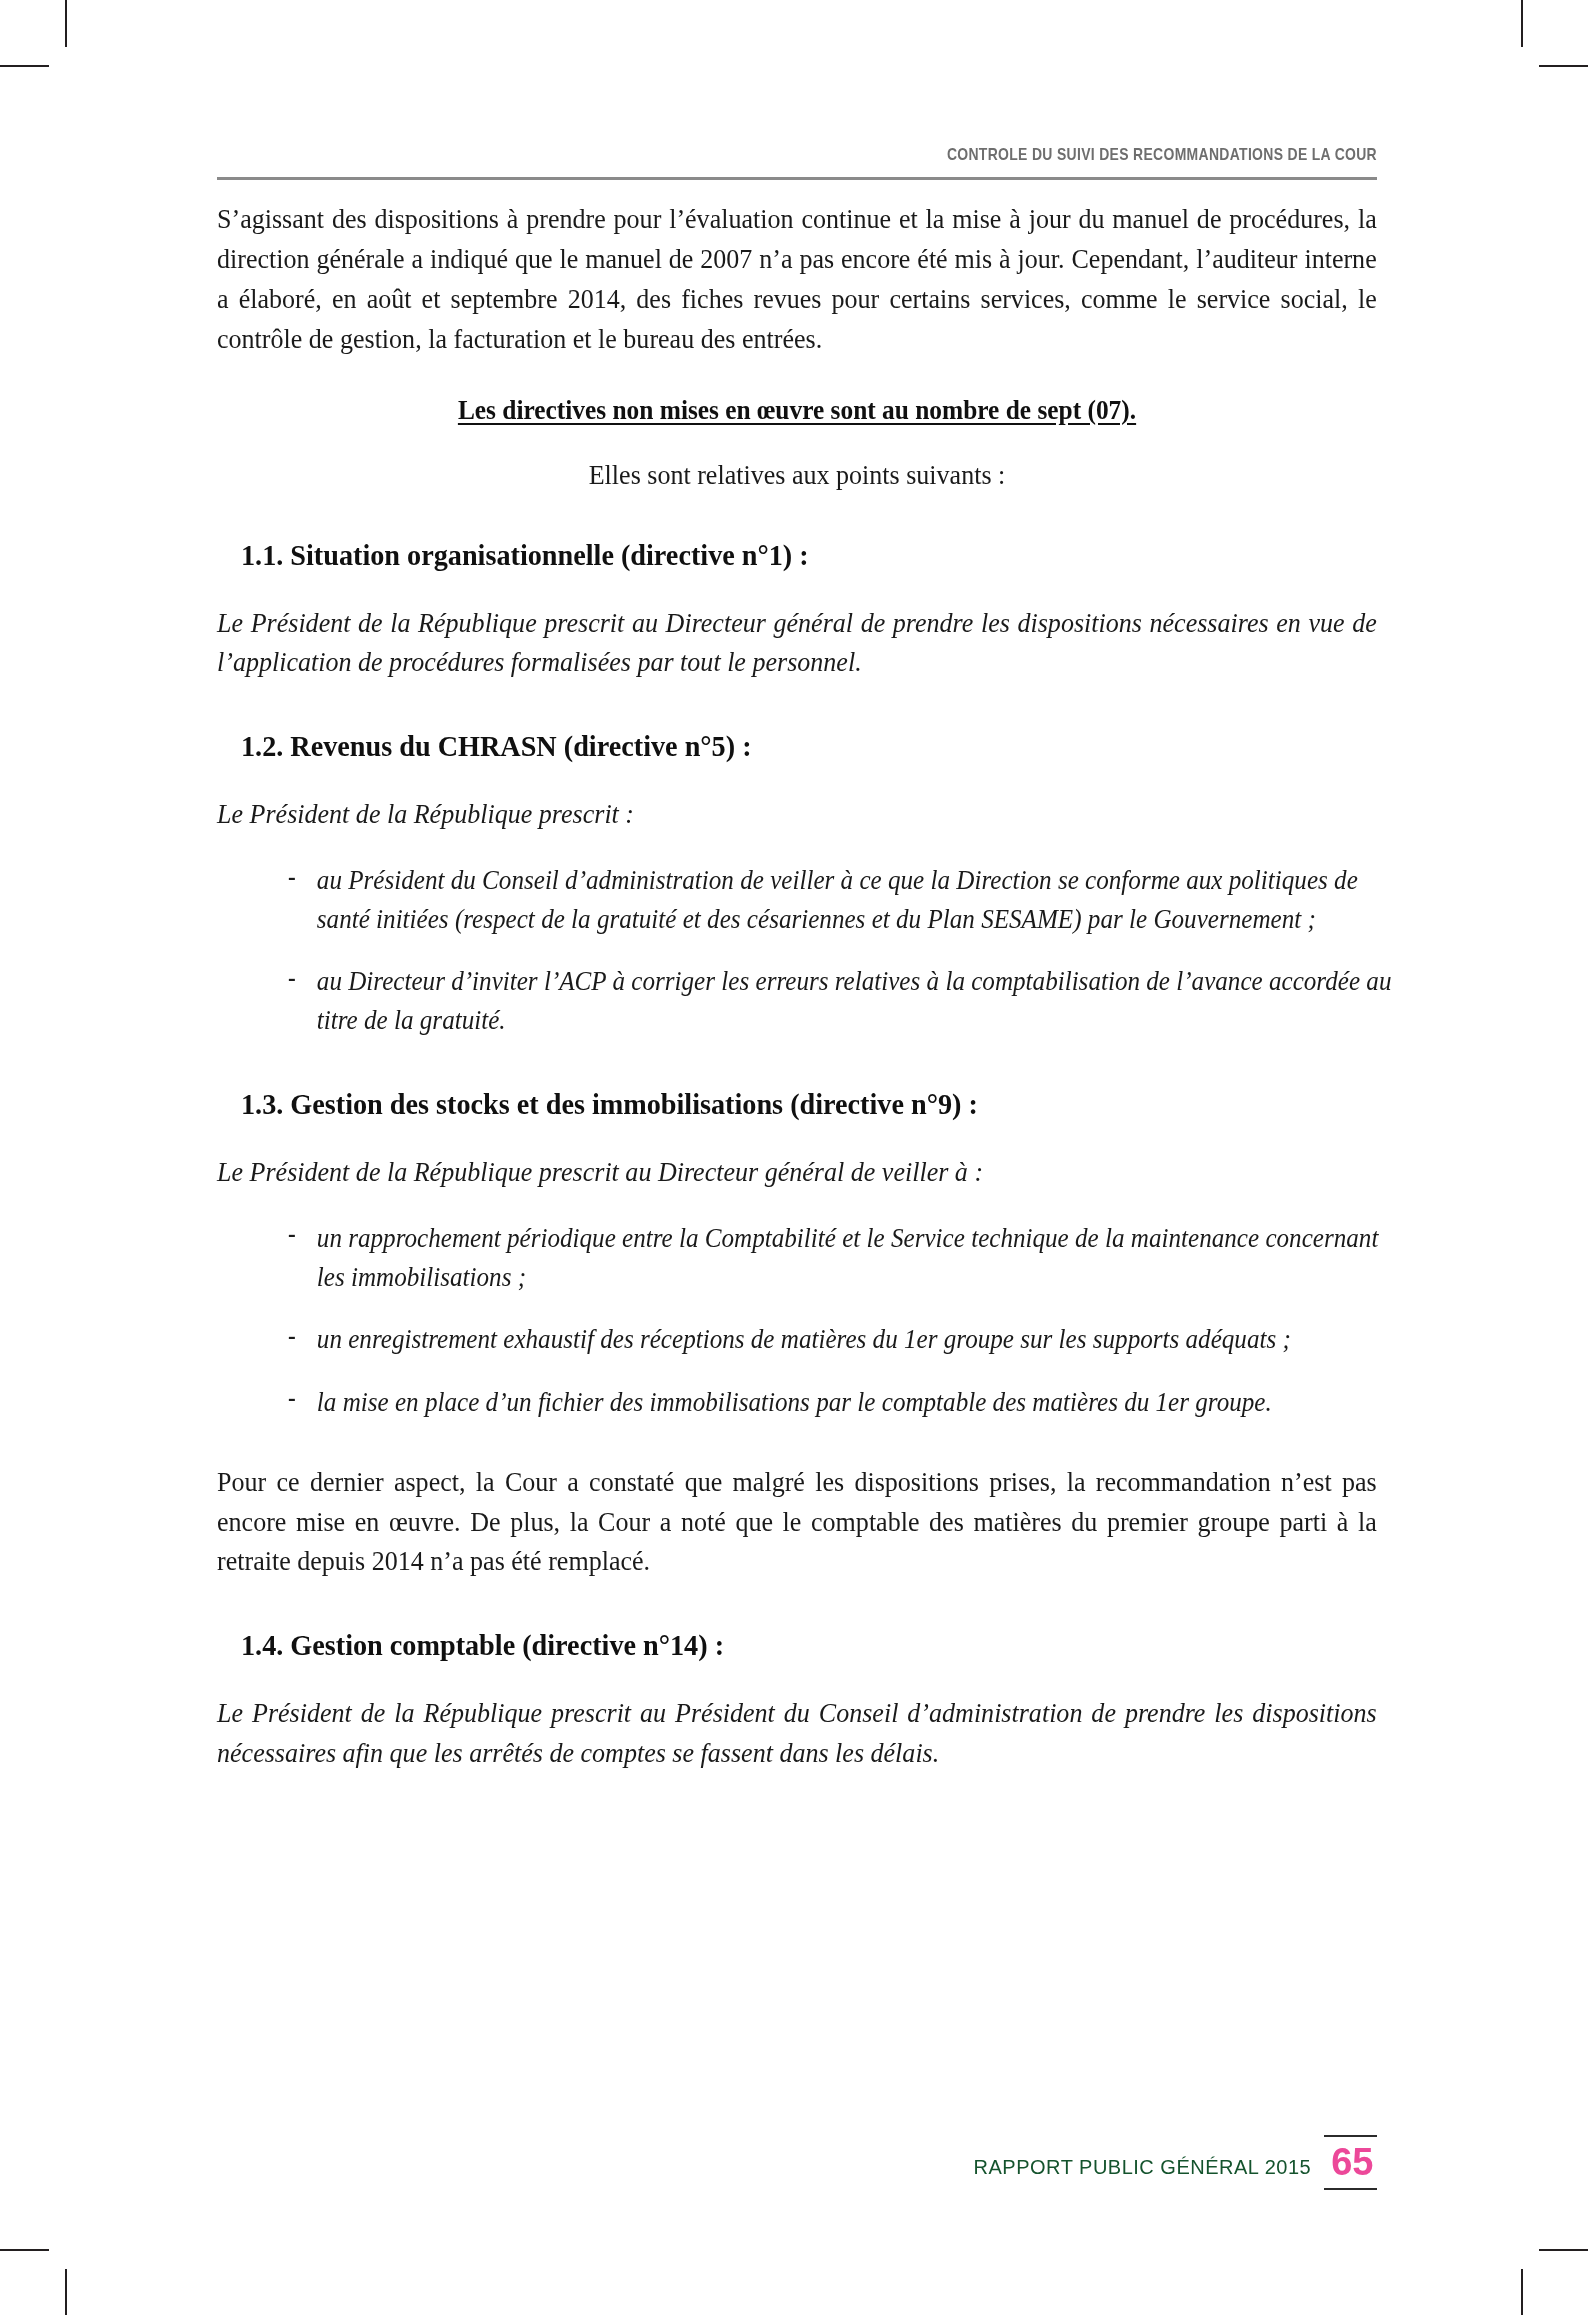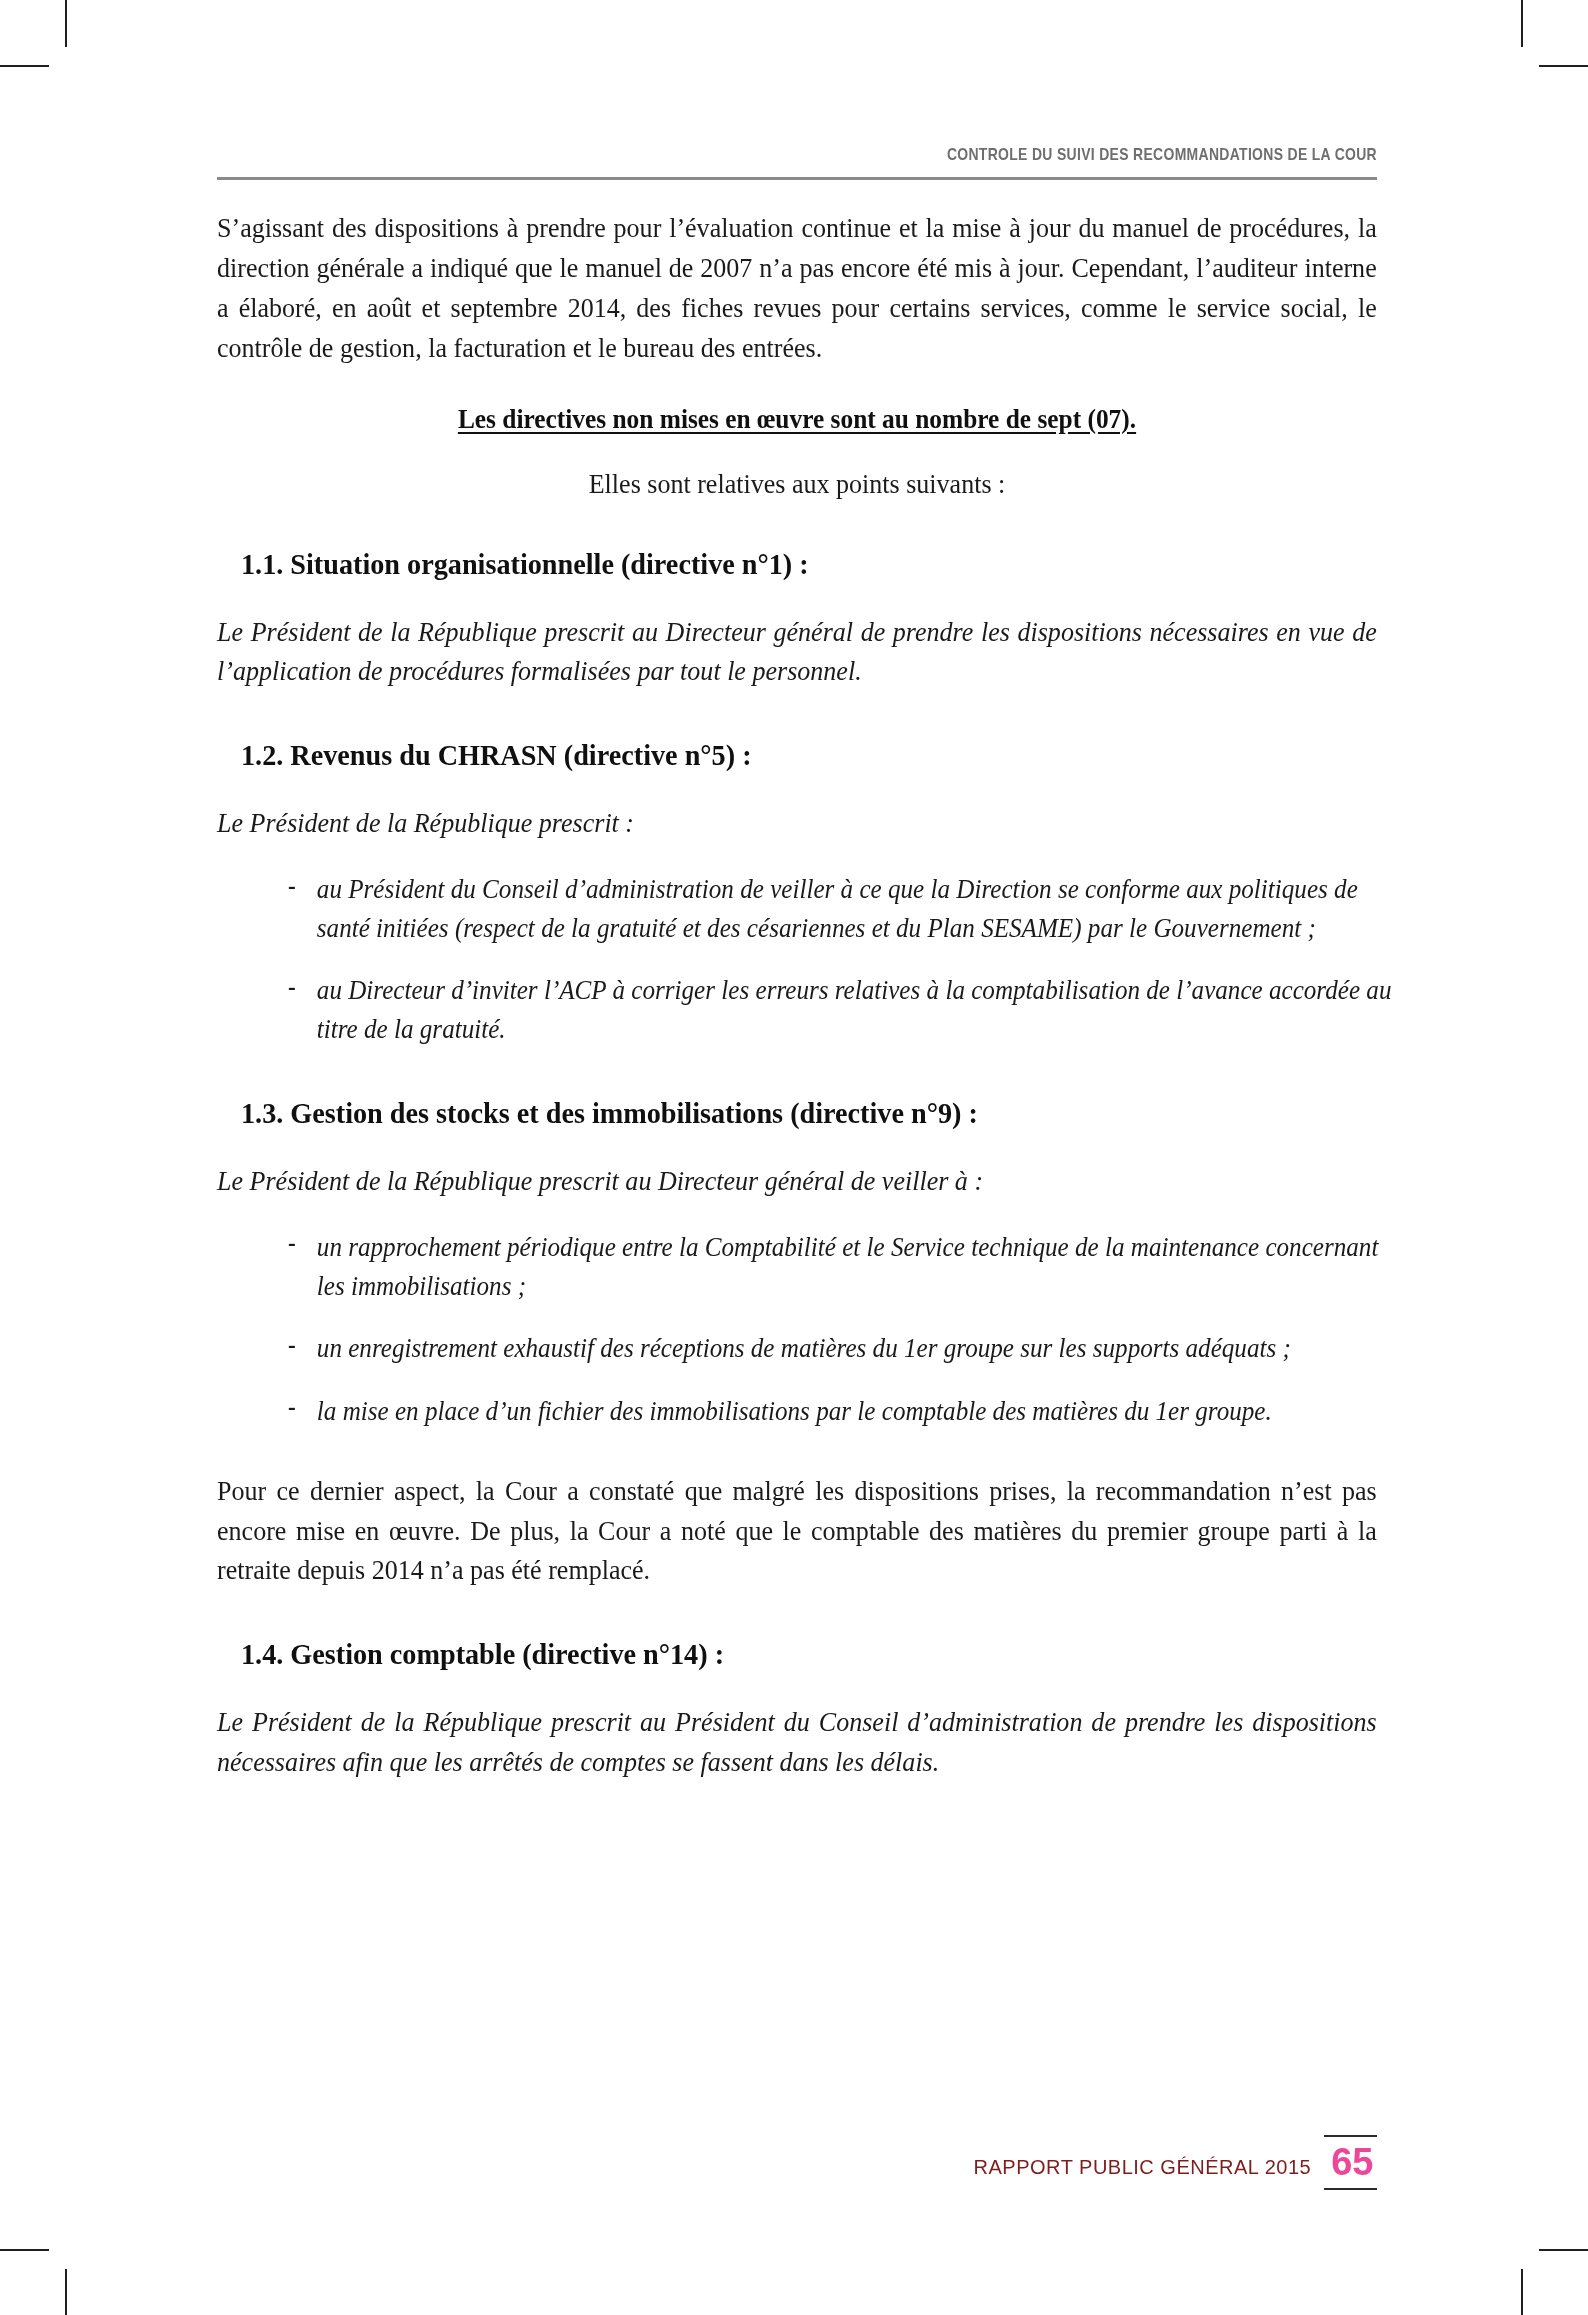--- a/index.html
+++ b/index.html
@@ -60,21 +60,21 @@
     top: 177px;
     left: 0;
     width: 1160px;
     height: 2.7px;
     background: #8a8a8a;
   }
 
   
   .body {
     position: absolute;
-    top: 208px;
+    top: 199px;
     left: 0;
     width: 1160px;
   }
 
   p, h3 { margin: 0; }
 
   .para {
     font-size: 28px;
     line-height: 1.425;
     text-align: justify;
@@ -164,21 +164,21 @@
     top: 2135px;
     width: 1160px;
     display: flex;
     justify-content: flex-end;
     align-items: center;
   }
   .footer-label {
     font-family: "Liberation Sans", sans-serif;
     font-size: 20px;
     letter-spacing: 0.5px;
-    color: #7f1d1d;
+    color: #14532d;
     padding-right: 12.7px;
     white-space: nowrap;
     margin-top: 10px;
   }
   .folio {
     font-family: "Liberation Sans", sans-serif;
     font-weight: bold;
     font-size: 38px;
     color: #ec4899;
     line-height: 1;

